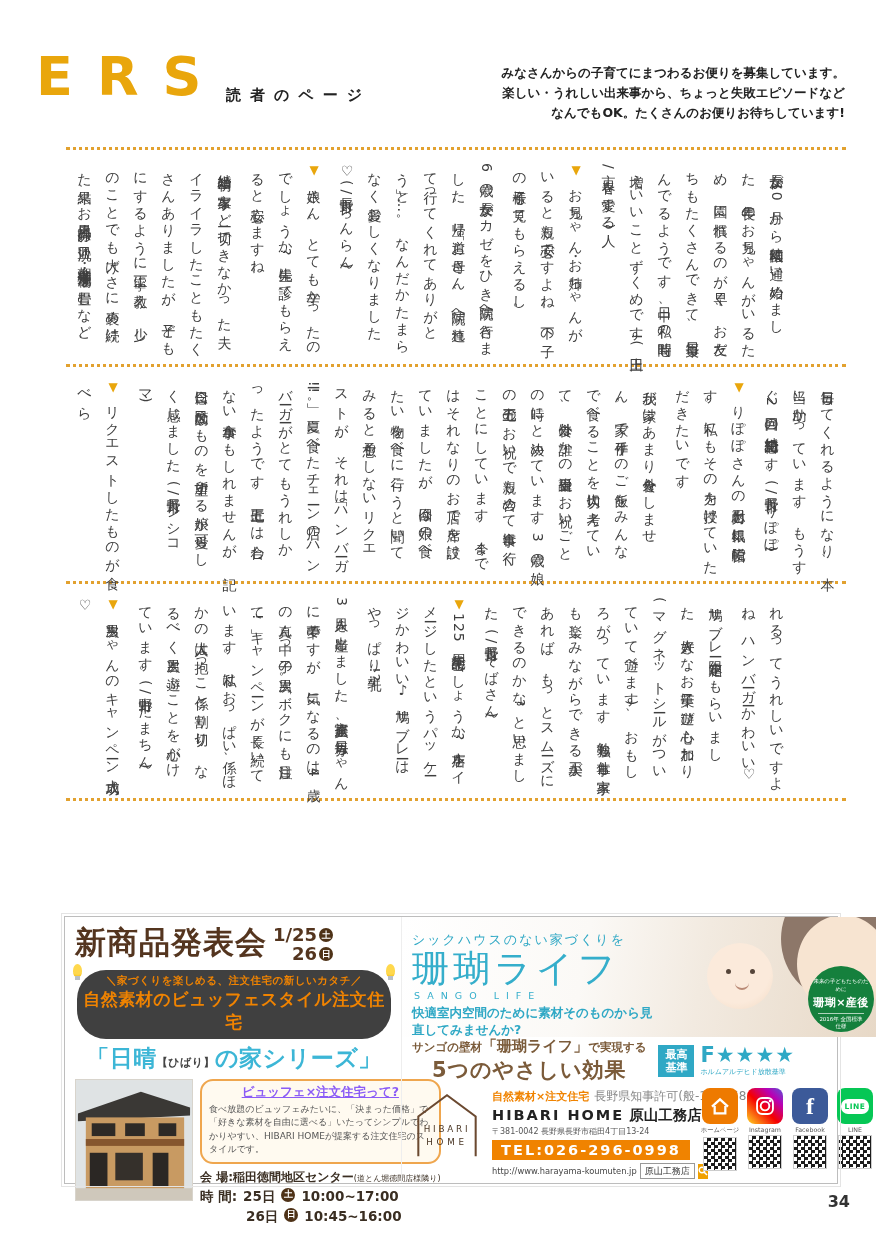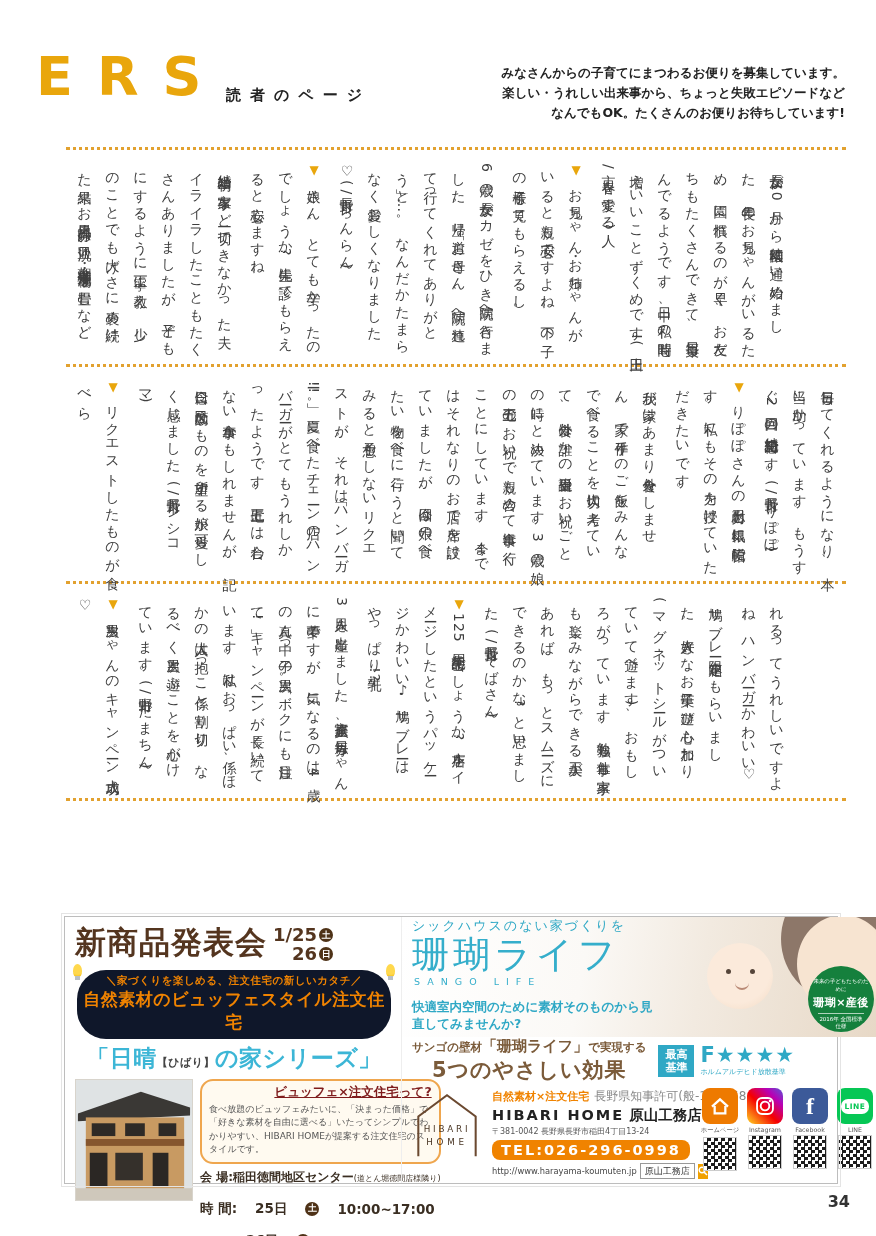--- a/index.html
+++ b/index.html
@@ -45,58 +45,58 @@
     border: 1px solid #bdbdbd; outline: 1px solid #e4e4e4; outline-offset: 2px;
     display: flex; background: #fff;
   }
   .ad-left { width: 336px; padding: 9px 8px 6px 10px; display: flex; flex-direction: column; }
   .event-title-row { display: flex; align-items: flex-start; gap: 6px; }
   .event-title { font-size: 31px; font-weight: 700; color: #54351f; letter-spacing: 1px; line-height: 1.05; }
   .event-dates { color: #54351f; font-weight: 700; text-align: right; line-height: 1.05; }
   .event-date-line { display: flex; align-items: center; justify-content: flex-end; gap: 2px; font-size: 18px; }
   .day-mark { display: inline-flex; width: 14px; height: 14px; border-radius: 50%;
     background: #4e3217; color: #fff; font-size: 9px; align-items: center; justify-content: center; font-weight: 700; }
-  .banner { position: relative; background: #0f172a; margin: 6px 2px 4px 2px; padding: 4px 2px 5px 2px; text-align: center; border-radius: 29px; }
+  .banner { position: relative; background: #404040; margin: 6px 2px 4px 2px; padding: 4px 2px 5px 2px; text-align: center; border-radius: 29px; }
   .banner-top { color: #f08300; font-size: 10.5px; font-weight: 700; letter-spacing: .5px; }
   .banner-main { color: #f08300; font-size: 17px; font-weight: 700; letter-spacing: .5px; }
   .bulb { position: absolute; width: 9px; height: 13px; border-radius: 50% 50% 40% 40%;
     background: radial-gradient(circle at 50% 35%, #ffd84d 0 60%, #f0b400); }
   .bulb::after { content:""; position:absolute; bottom:-3px; left:2px; width:5px; height:4px; background:#b9c0c6; }
   .bulb.l { left: -4px; top: -6px; } .bulb.r { right: -4px; top: -6px; }
   .series { text-align: center; font-size: 23px; font-weight: 700; color: #3cb6d6; letter-spacing: .5px; margin-bottom: 5px; white-space: nowrap; }
   .series .ruby { font-size: 11px; color: #444; font-weight: 700; }
   .event-bottom { display: flex; gap: 7px; flex: 1; }
   .house-photo { width: 118px; height: 122px; flex: none; border: 1px solid #d8d4cc; background: #e8e4da; }
   .event-right { flex: 1; display: flex; flex-direction: column; }
   .buffet-box { border: 2px solid #efa64e; border-radius: 13px; background: #fffaf0; padding: 3px 7px 5px 7px; }
-  .buffet-title { text-align: right; color: #7f1d1d; font-weight: 700; font-size: 12.5px; text-decoration: underline; }
+  .buffet-title { text-align: center; color: #8b5cf6; font-weight: 700; font-size: 12.5px; text-decoration: underline; }
   .buffet-body { font-size: 9px; color: #555; line-height: 1.5; margin-top: 2px; }
   .schedule { margin-top: 5px; color: #3a2e22; font-weight: 700; }
   .venue-line { font-size: 12px; white-space: nowrap; }
   .venue-note { font-size: 8px; font-weight: 400; }
-  .time-line { font-size: 13.5px; display: flex; align-items: center; gap: 18px; margin-top: 14px; white-space: nowrap; }
+  .time-line { font-size: 13.5px; display: flex; align-items: flex-start; gap: 6px; margin-top: 2px; white-space: nowrap; }
   .time-line.indent { padding-left: 46px; }
   
   .ad-right { flex: 1; display: flex; flex-direction: column; border-left: 1px solid #eee; }
   .sango-hero { position: relative; height: 134px; overflow: hidden; }
   .hero-photo { position: absolute; inset: 0;
     background: linear-gradient(100deg,#ffffff 0%,#fbf9f6 38%,#f2eae0 62%,#e7d8c6 100%); }
   .ph-hair { position: absolute; right: -28px; top: -42px; width: 128px; height: 128px; border-radius: 50%; background: #8d7769; }
   .ph-mom { position: absolute; right: -8px; top: -2px; width: 92px; height: 98px; border-radius: 50%;
     background: radial-gradient(circle at 42% 45%, #f7e4d1 0 60%, #eed4ba); }
   .ph-baby { position: absolute; right: 108px; top: 26px; width: 66px; height: 66px; border-radius: 50%;
     background: radial-gradient(circle at 45% 40%, #fbeadb 0 62%, #f1d9c2); }
   .ph-eye { position: absolute; width: 5px; height: 5px; border-radius: 50%; background: #55453a; }
   .ph-eye.e1 { right: 150px; top: 52px; } .ph-eye.e2 { right: 126px; top: 52px; }
   .ph-mouth { position: absolute; right: 132px; top: 66px; width: 14px; height: 7px;
     border-bottom: 2px solid #b98a76; border-radius: 0 0 10px 10px; }
-  .sango-texts { position: absolute; left: 10px; top: 0; width: 252px; z-index: 2; }
+  .sango-texts { position: absolute; left: 10px; top: 14px; width: 252px; z-index: 2; }
   .sango-tagline { color: #2fa8c5; font-size: 13px; letter-spacing: 2px; }
   .sango-title { color: #35aecb; font-size: 37px; letter-spacing: 4px; line-height: 1.08; }
-  .sango-sub { color: #35aecb; font-size: 9.5px; letter-spacing: 7px; margin: 1px 0 12px 2px; }
+  .sango-sub { color: #35aecb; font-size: 9.5px; letter-spacing: 7px; margin: 1px 0 4px 2px; }
   .sango-lead { color: #2fa8c5; font-size: 12.5px; font-weight: 700; line-height: 1.35; }
   .sango-body { color: #7d7d7d; font-size: 8px; line-height: 1.5; margin-top: 3px; width: 248px; }
   .sango-badge { position: absolute; right: 7px; bottom: 5px; width: 66px; height: 66px; border-radius: 50%;
     background: #15803d; color: #fff; text-align: center; z-index: 3; padding-top: 11px; }
   .badge-top { font-size: 6px; transform: scale(.9); }
   .badge-main { font-size: 11px; font-weight: 700; letter-spacing: .5px; }
   .badge-sub { font-size: 5.5px; border-top: 1px solid rgba(255,255,255,.65); margin: 3px 10px 0 10px; padding-top: 2px; }
   .effects-row { display: flex; align-items: center; gap: 12px; padding: 3px 10px; min-height: 48px; }
   .effect-pre { color: #7b5b3a; font-size: 11.5px; font-weight: 700; }
   .effect-pre .quote { font-size: 15px; }
@@ -109,21 +109,21 @@
   .company-row { display: flex; gap: 8px; padding: 3px 6px 4px 8px; flex: 1; align-items: flex-start; }
   .logo { flex: none; }
   .company-info { width: 198px; flex: none; }
   .cat-line { display: flex; align-items: baseline; gap: 5px; white-space: nowrap; }
   .category { color: #f08300; font-size: 11px; font-weight: 700; }
   .license { color: #888; font-size: 12px; }
   .company-name { font-size: 14.5px; font-weight: 700; color: #222; margin-top: 1px; white-space: nowrap; }
   .company-name .en { letter-spacing: 2px; }
   .address { font-size: 8px; color: #555; margin-top: 1px; }
   .tel-bar { background: #f08300; color: #fff; font-weight: 700; font-size: 14.5px; text-align: center;
-    letter-spacing: 2px; padding: 2px 0; margin: 3px 0; border-radius: 8px; }
+    letter-spacing: 2px; padding: 2px 0; margin: 3px 0; }
   .url-row { display: flex; align-items: center; gap: 3px; white-space: nowrap; }
   .url { font-size: 8.3px; color: #444; }
   .search-box { border: 1px solid #999; background: #fff; font-size: 9px; color: #333; padding: 0 4px; line-height: 14px; }
   .search-btn { width: 16px; height: 15px; background: #f0a000; display: inline-flex; align-items: center; justify-content: center; }
   .social-group { display: flex; gap: 5px; margin-left: 2px; }
   .social-col { display: flex; flex-direction: column; align-items: center; width: 40px; gap: 2px; }
   .s-icon { width: 36px; height: 36px; border-radius: 8px; display: flex; align-items: center; justify-content: center; }
   .s-icon.home { background: #ee7a00; }
   .s-icon.insta { background: linear-gradient(45deg,#ffd521 0%,#f50000 45%,#b900b4 75%,#5856d6 100%); }
   .s-icon.fb { background: #3c5a99; color: #fff; font-size: 24px; font-weight: 700; font-family: "Liberation Serif", serif; }

